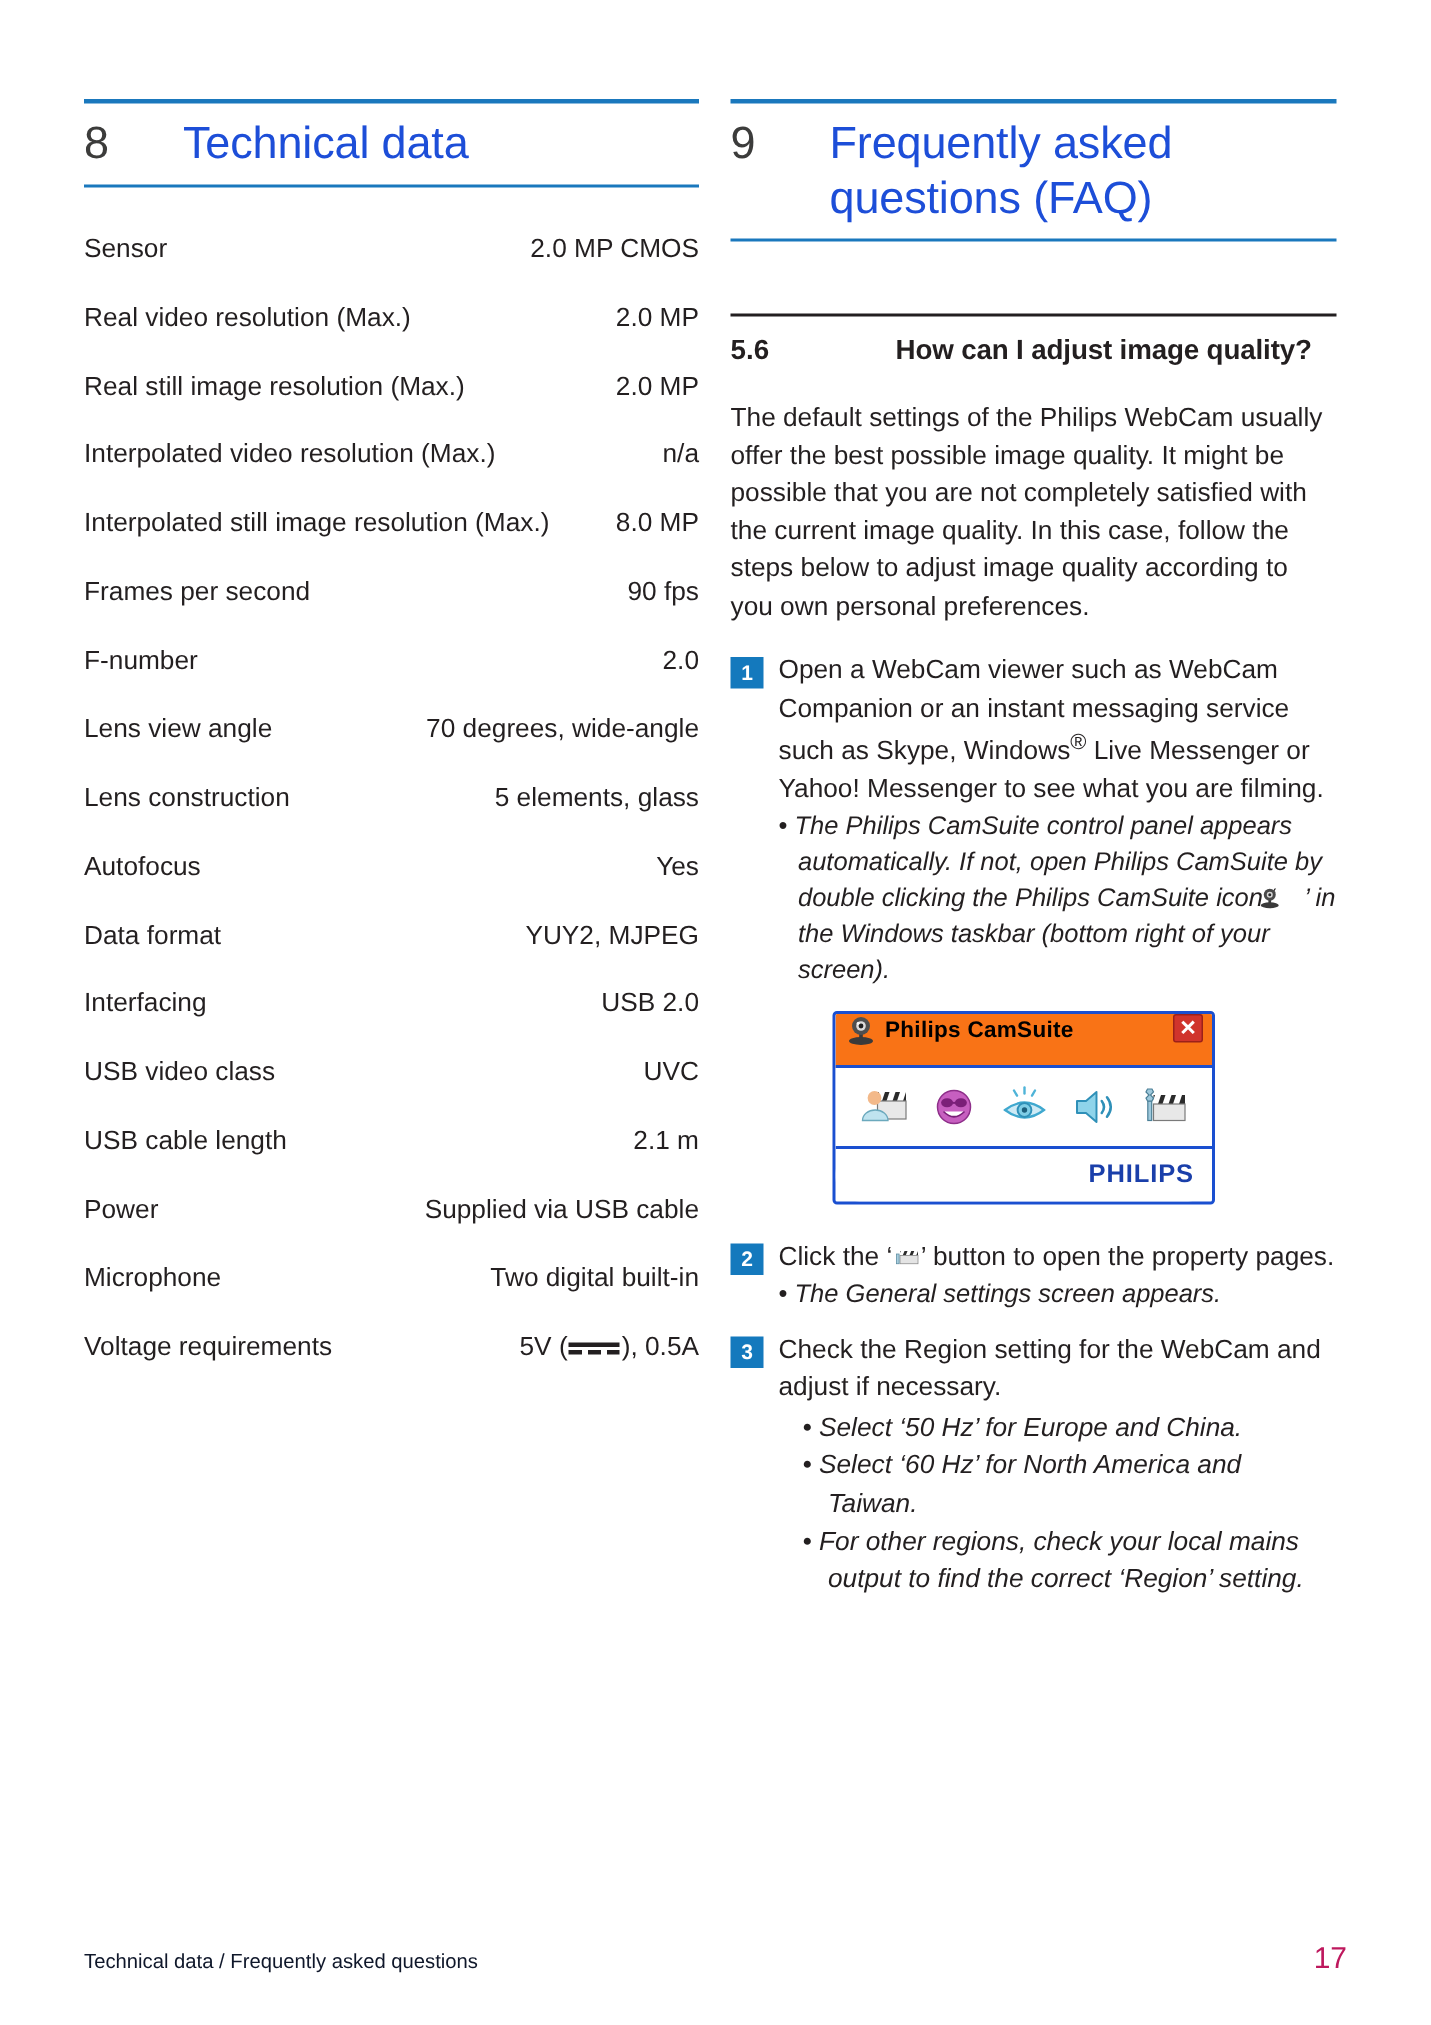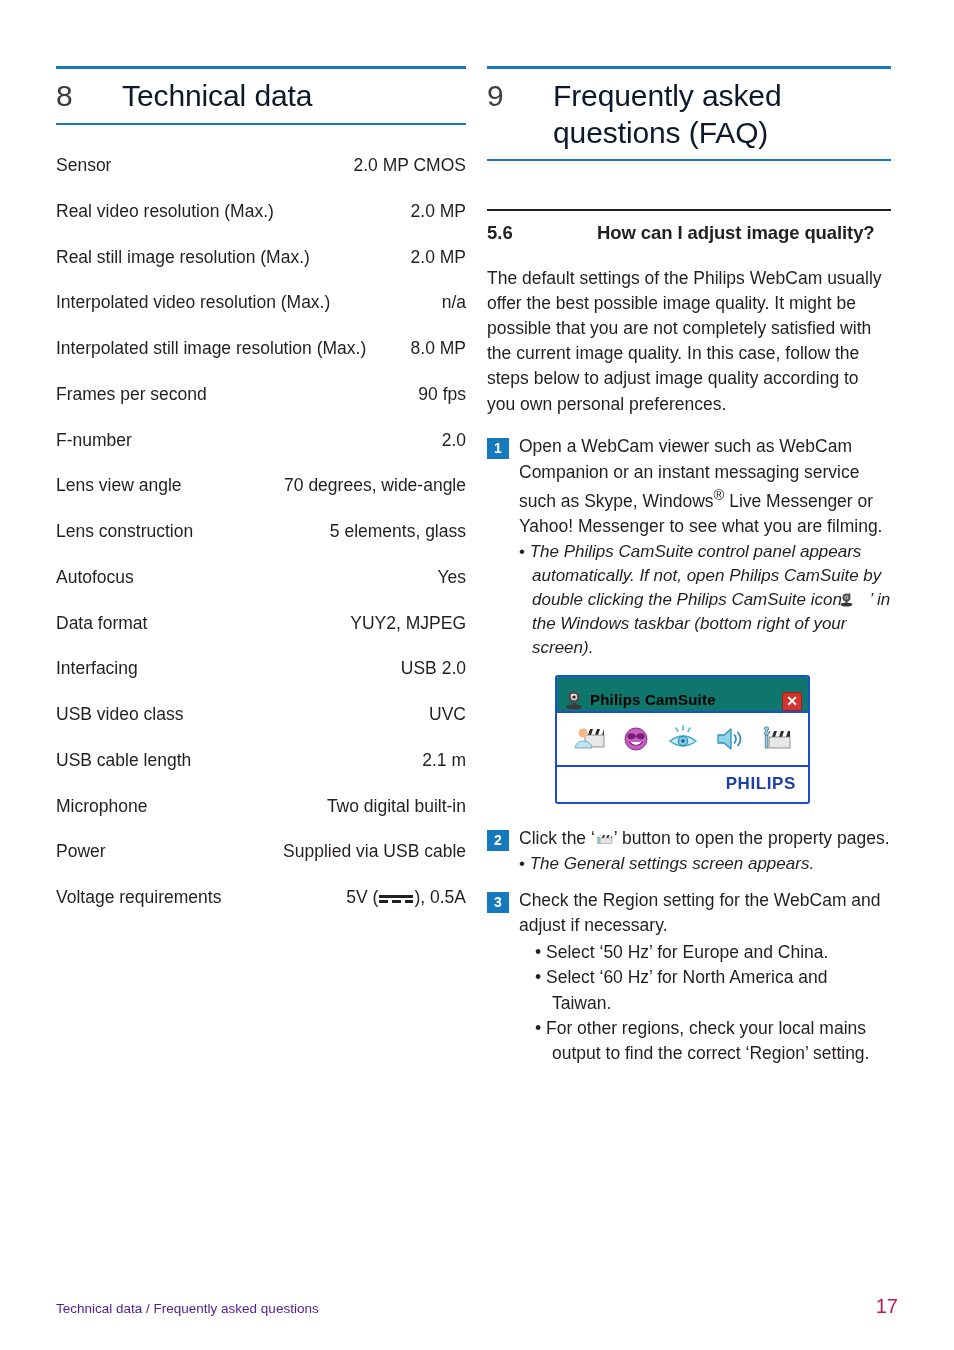--- a/index.html
+++ b/index.html
@@ -32,21 +32,21 @@
     font-size: 30px;
     font-weight: 400;
     color: #3c3c3b;
     width: 66px;
     flex: none;
     line-height: 1.22;
   }
   .chapter-title {
     font-size: 30px;
     font-weight: 400;
-    color: #0f172a;
+    color: #1d4ed8;
     line-height: 1.22;
     letter-spacing: -0.1px;
   }
 
   
   .spec-table { margin-top: 18px; }
   .spec-row {
     display: flex;
     justify-content: space-between;
     align-items: baseline;
@@ -123,21 +123,21 @@
   .note-item {
     font-style: italic;
     font-size: 17px;
     line-height: 1.42;
     padding-left: 13px;
     text-indent: -13px;
     margin-top: 1px;
   }
   .note-item::before { content: "• "; font-style: normal; }
 
-  .bullet-list { margin: 16px; padding: 0; list-style: none; margin-top: 2px; }
+  .bullet-list { margin: 16px; padding: 0; list-style: none; margin-top: 2px; font-style: italic; }
   .bullet-item {
     font-size: 17.5px;
     line-height: 1.44;
     padding-left: 17px;
     text-indent: -17px;
   }
   .bullet-item::before { content: "• "; }
 
   .sub-bullets { margin-left: 16px; }
 
@@ -153,25 +153,25 @@
   .camsuite {
     width: 255px;
     margin: 14px 0 10px 36px;
     border: 2px solid #1a4fd0;
     border-radius: 3px;
     background: #ffffff;
     overflow: hidden;
   }
   .cs-titlebar {
     display: flex;
-    align-items: flex-end;
+    align-items: flex-start;
     height: 36px;
     padding: 0 6px;
     border-bottom: 2px solid #1a4fd0;
-    background: #0f766e;
+    background: #f97316;
   }
   .cs-title-icon { flex: none; width: 22px; height: 22px; margin-right: 5px; }
   .cs-title-text {
     flex: 1;
     font-size: 15px;
     font-weight: bold;
     color: #000000;
     letter-spacing: 0.2px;
   }
   .cs-close {
@@ -214,21 +214,21 @@
 
   
   .footer {
     position: absolute;
     left: 56px; right: 56px;
     bottom: 32px;
     display: flex;
     align-items: baseline;
     justify-content: space-between;
   }
-  .footer-crumb { font-size: 13.5px; color: #4c1d95; }
+  .footer-crumb { font-size: 13.5px; color: #0f172a; }
   .footer-page  { font-size: 20px; color: #be185d; }
 </style>
 </head>
 <body>
 
 <div class="page">
 
   <div class="col-left">
 
     <div class="rule-blue-top"></div>
@@ -289,26 +289,26 @@
         </div>
         <div class="spec-row">
           <span class="spec-label">USB video class</span>
           <span class="spec-value">UVC</span>
         </div>
         <div class="spec-row">
           <span class="spec-label">USB cable length</span>
           <span class="spec-value">2.1 m</span>
         </div>
         <div class="spec-row">
+          <span class="spec-label">Power</span>
+          <span class="spec-value">Supplied via USB cable</span>
+        </div>
+        <div class="spec-row">
           <span class="spec-label">Microphone</span>
           <span class="spec-value">Two digital built-in</span>
-        </div>
-        <div class="spec-row">
-          <span class="spec-label">Power</span>
-          <span class="spec-value">Supplied via USB cable</span>
         </div>
       </div>
 
     <div class="spec-row">
       <span class="spec-label">Voltage requirements</span>
       <span class="spec-value"><span>5V (</span><span class="dc-symbol"></span><span>), 0.5A</span></span>
     </div>
 
   </div>
 

